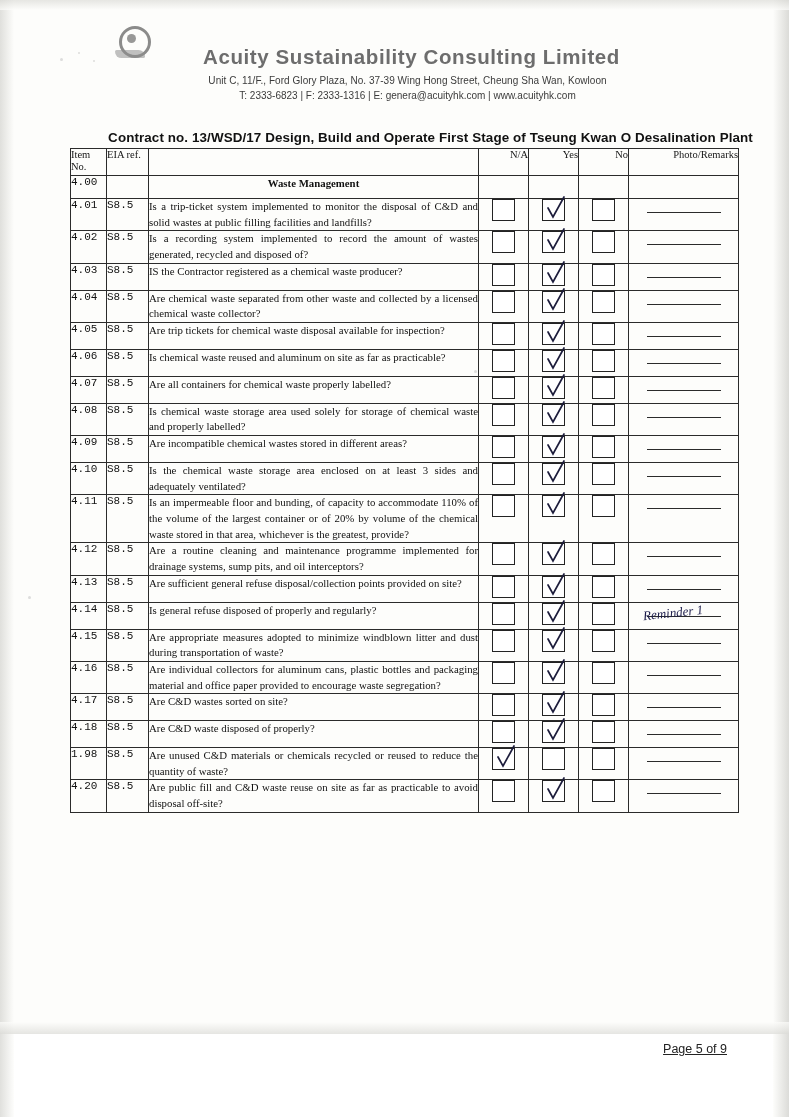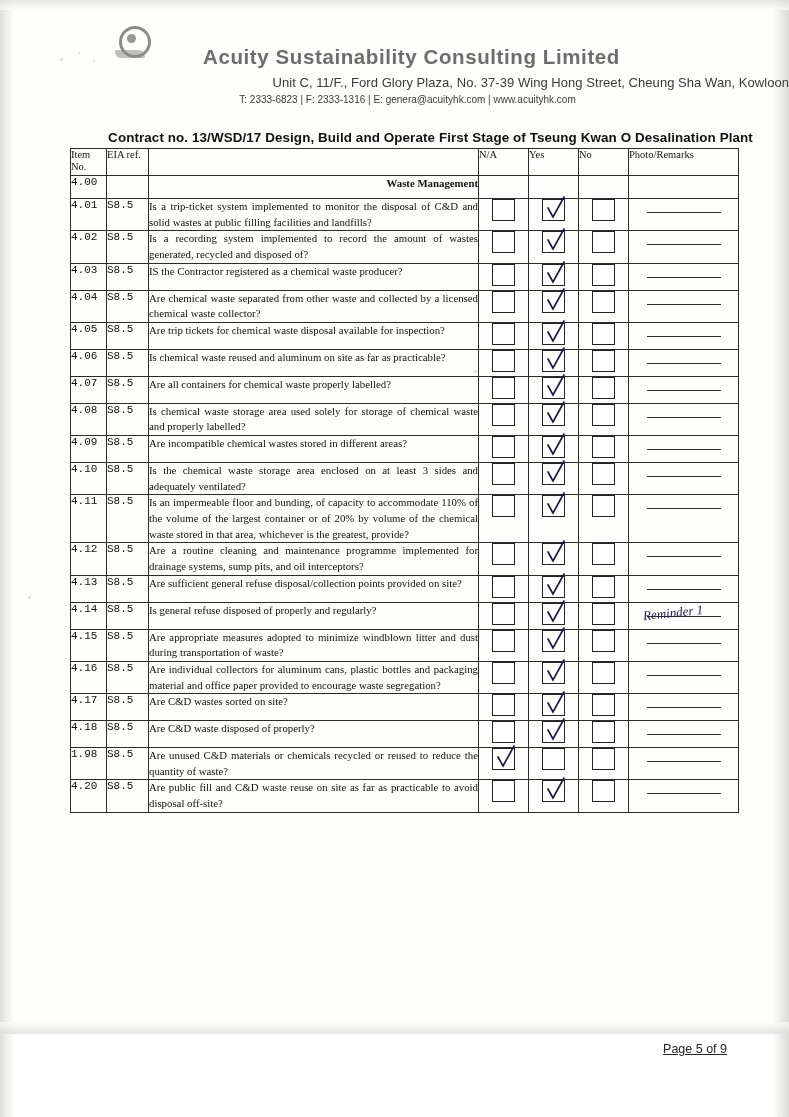--- a/index.html
+++ b/index.html
@@ -58,26 +58,25 @@
     font-family: "Liberation Sans", sans-serif;
     font-size: 20.5px;
     font-weight: bold;
     letter-spacing: .6px;
     color: #6d6d6d;
     line-height: 1.1;
     margin-left: 34px;
   }
   .addr-line {
     font-family: "Liberation Sans", sans-serif;
-    font-size: 13px;
+    font-size: 10px;
     color: #3b3b3b;
     margin-top: 6px;
     margin-left: 26px;
     letter-spacing: .05px;
-    text-align: right;
   }
   .contact-line {
     font-family: "Liberation Sans", sans-serif;
     font-size: 10px;
     color: #3b3b3b;
     margin-top: 4px;
     margin-left: 26px;
   }
   .logo {
     position: absolute;
@@ -149,38 +148,38 @@
   .col-remark { width: 110px; }
 
   .head-cell {
     font-family: "Liberation Serif", serif;
     font-size: 10.5px;
     padding: 2px 3px 3px 3px;
     color: #161616;
     line-height: 1.15;
     height: 26px;
   }
-  .head-cell.center { text-align: left; }
+  .head-cell.center { text-align: right; }
 
   .cell-item, .cell-eia {
     font-size: 11px;
     padding: 2px 2px 2px 3px;
     color: #111;
     font-family: Liberation Mono, monospace;
   }
   .cell-desc {
     font-size: 10.8px;
     padding: 3px 6px 4px 4px;
     line-height: 1.45;
     text-align: justify;
     color: #111;
   }
   .cell-desc.bold {
     font-weight: bold;
-    text-align: right;
+    text-align: center;
     margin-top: 35px;
   }
   .cell-check {
     text-align: center;
     padding-top: 7px;
     padding-bottom: 4px;
   }
   .cell-remark {
     text-align: center;
     padding-top: 10px;

